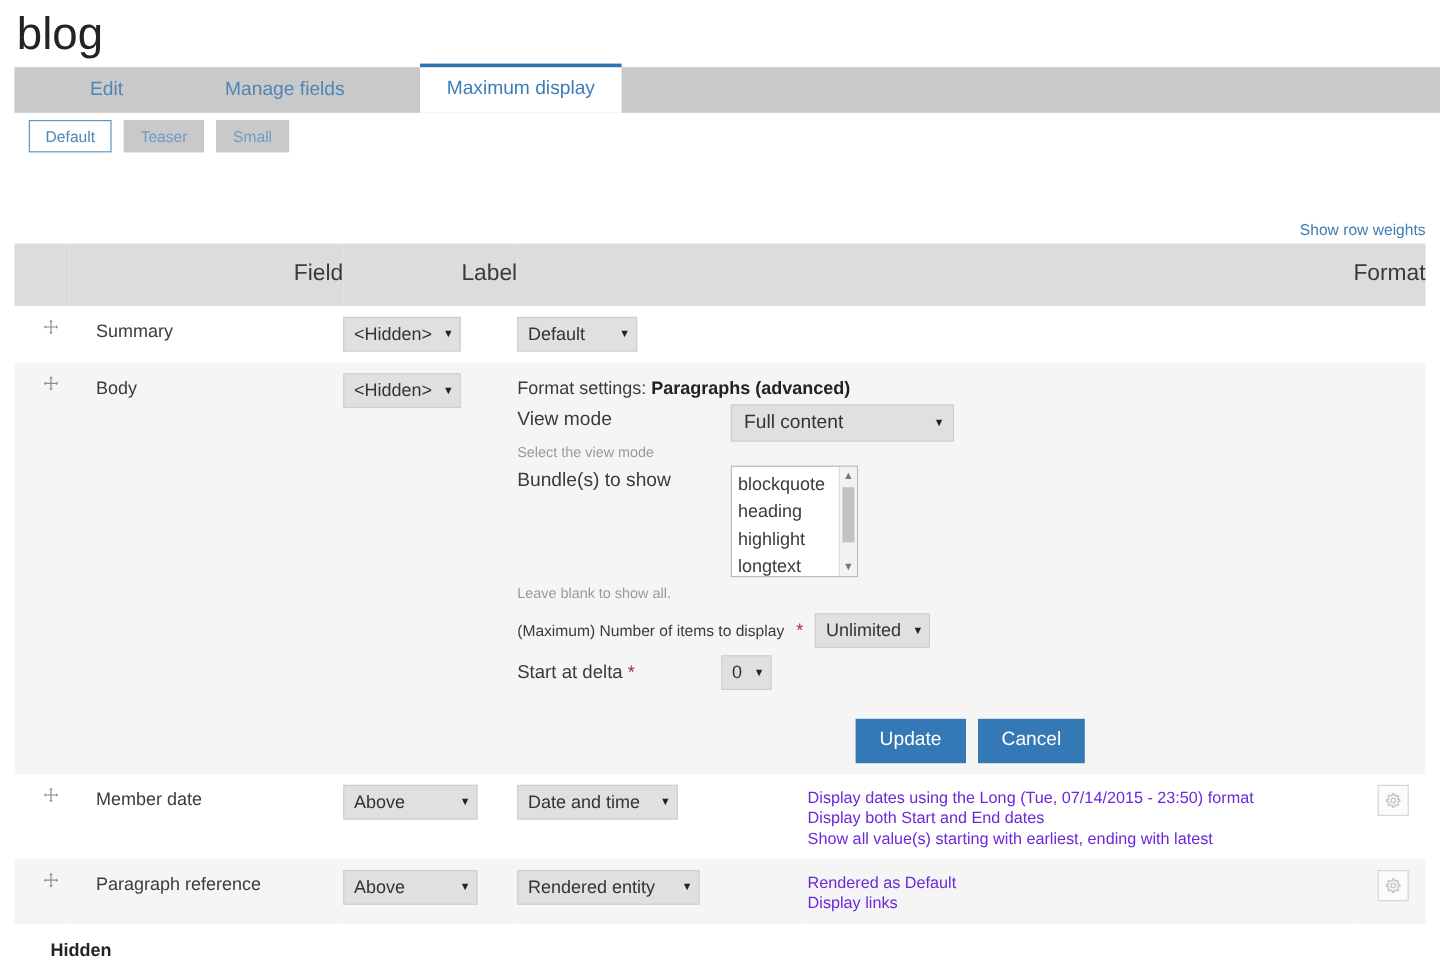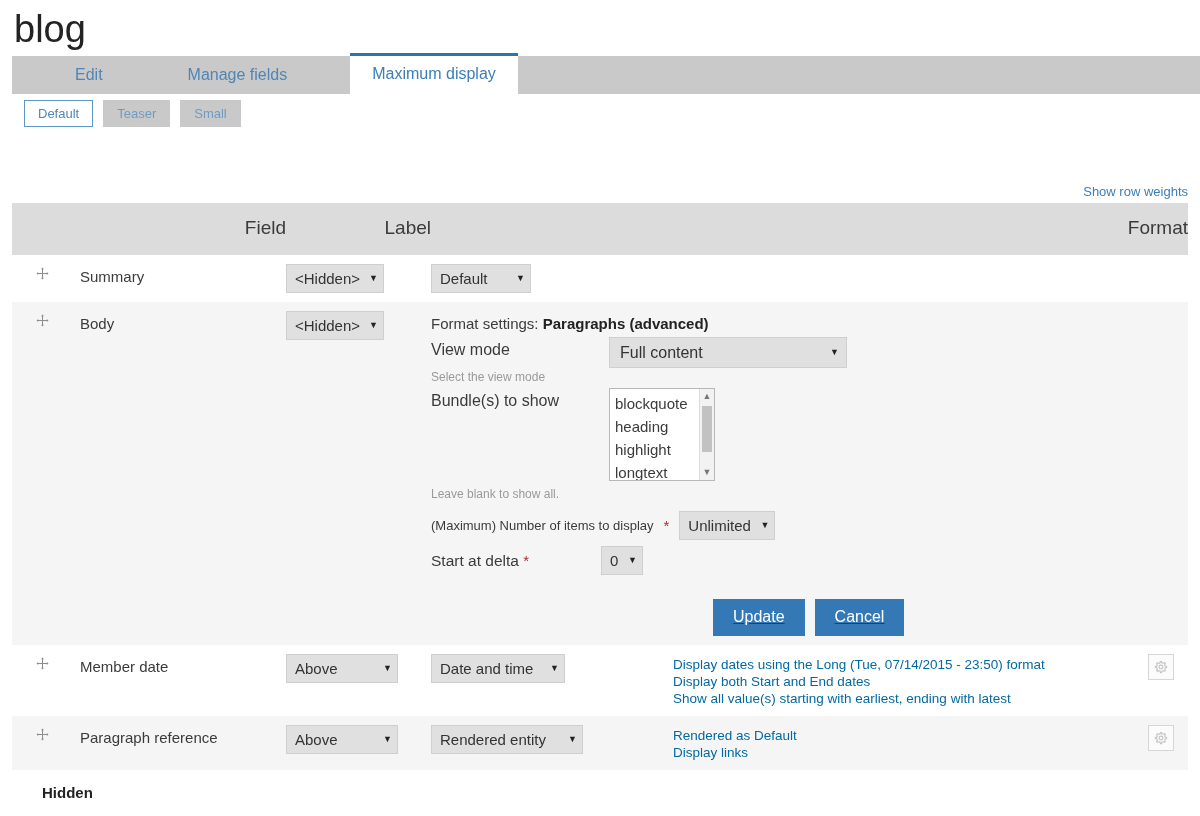--- a/index.html
+++ b/index.html
@@ -173,21 +173,21 @@
     margin-left: 7px;
     color: #222;
     line-height: 19px;
   }
   .sel-hidden { width: 98px; }
   .sel-default { width: 100px; }
   .sel-above { width: 112px; }
   .sel-dt { width: 134px; }
   .sel-re  { width: 152px; }
   .sel-viewmode {
-    width: 238px;
+    width: 186px;
     font-size: 16px;
     padding: 5px 7px 5px 10px;
     text-align: right;
   }
   .sel-unlimited { width: 96px; }
   .sel-delta { width: 42px; }
 
   
   .fmt-settings {
     font-size: 15px;
@@ -282,38 +282,37 @@
     width: 170px;
     flex: 0 0 170px;
     font-size: 15.5px;
   }
 
   .btn-row {
     margin-top: 24px;
     padding-left: 282px;
     display: flex;
     gap: 10px;
-    text-decoration: underline;
   }
   .btn {
     background: #3478b5;
     color: #fff;
     border: none;
     font-family: "Liberation Sans", sans-serif;
     font-size: 16px;
     padding: 8px 20px 9px 20px;
     line-height: 20px;
     cursor: pointer;
   }
 
   
   .sum-text {
     font-size: 13.5px;
     line-height: 17px;
-    color: #0369a1;
+    color: #6d28d9;
     padding-top: 2px;
   }
   .cell-sum { padding-left: 0; }
 
   
   .cog {
     width: 26px;
     height: 26px;
     border: 1px solid #d6d6d6;
     background: #fbfbfb;

